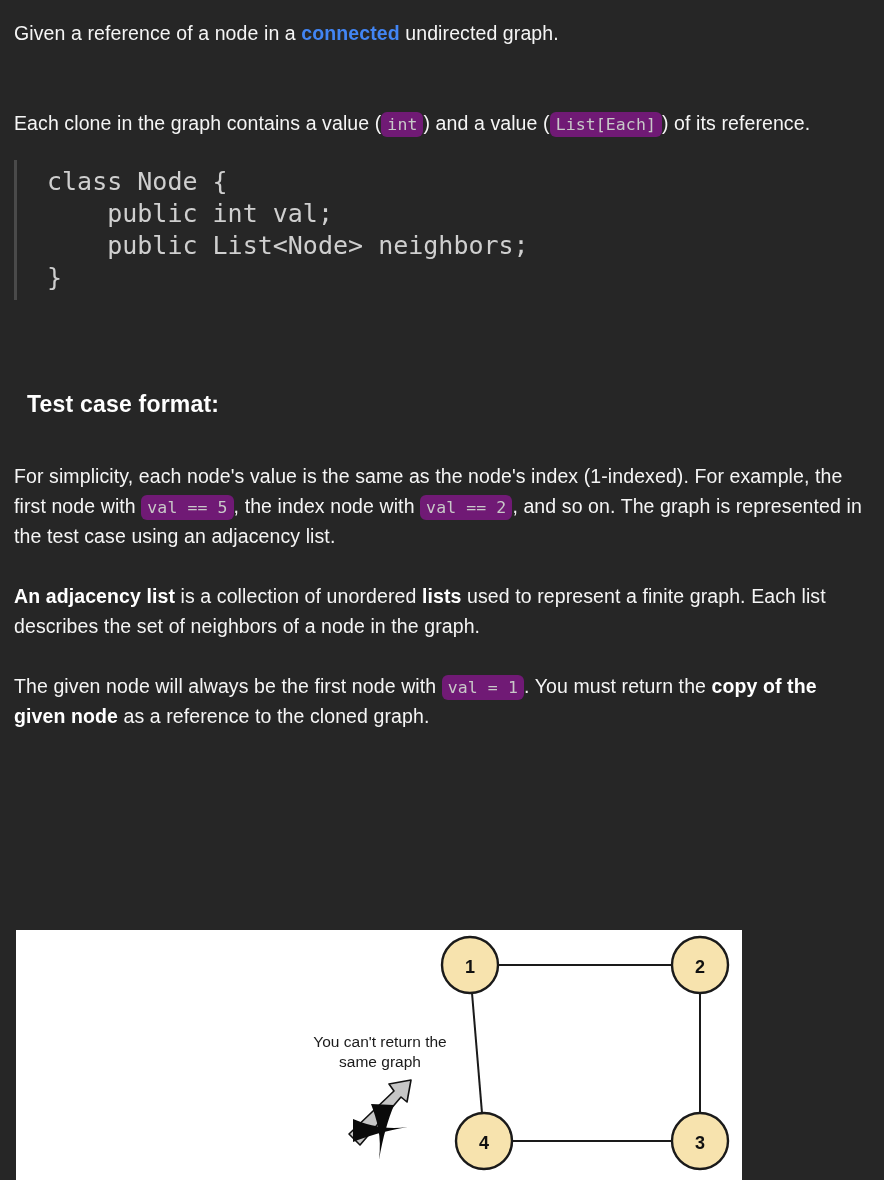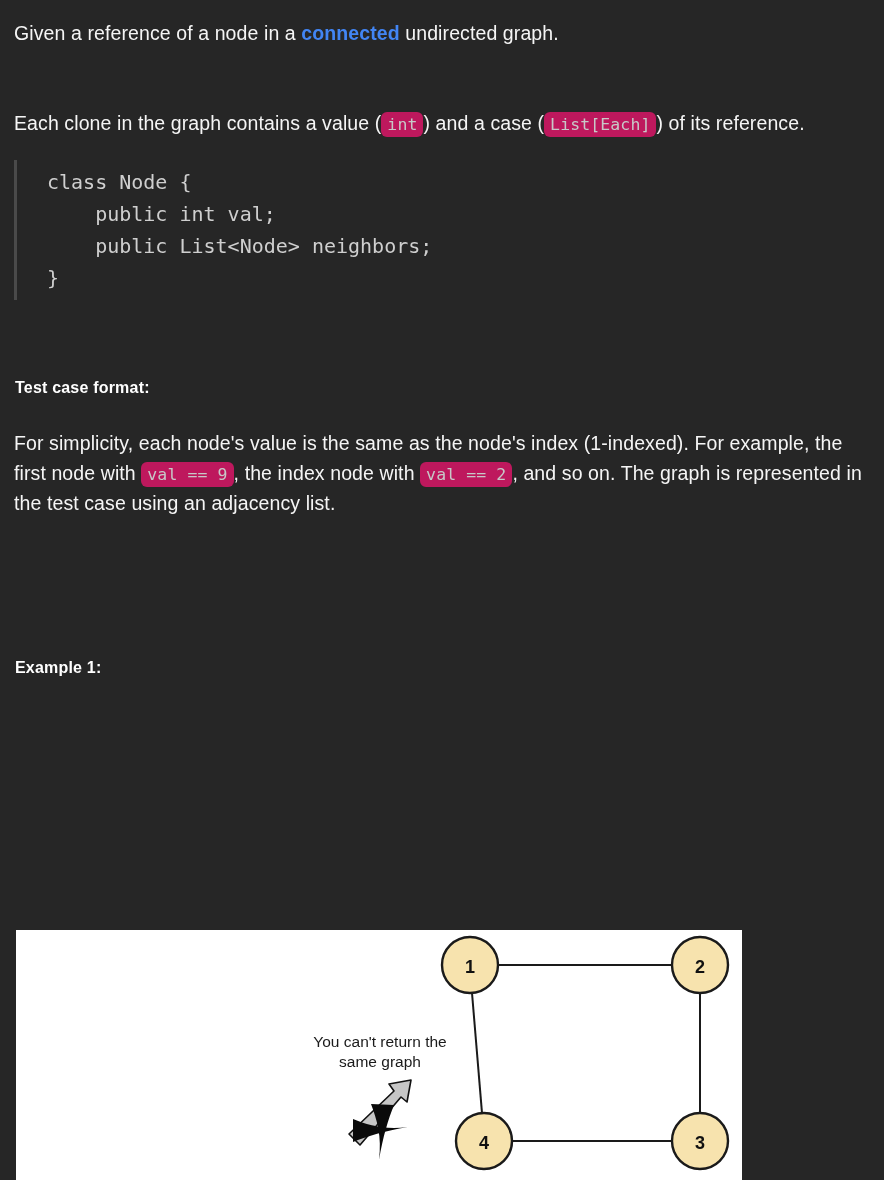--- a/index.html
+++ b/index.html
@@ -36,43 +36,43 @@
 
   .lnk {
     color: #4285f4;
     font-weight: bold;
     text-decoration: none;
   }
 
   code.chip {
     font-family: "DejaVu Sans Mono", "Liberation Mono", monospace;
     font-size: 16.5px;
-    background: #be185d;
+    background: #701a75;
     color: #c8c8c8;
     border-radius: 6px;
     padding: 3px 6px;
     white-space: nowrap;
     line-height: 1;
   }
 
   .codeblock {
     margin: 22px 0 0 0;
     padding: 6px 0 6px 30px;
     border-left: 3px solid #4a4a4a;
     font-family: "DejaVu Sans Mono", "Liberation Mono", monospace;
-    font-size: 20px;
+    font-size: 25px;
     line-height: 32px;
     color: #cfcfcf;
     white-space: pre;
   }
 
   h3.sec {
-    font-size: 16px;
+    font-size: 23px;
     font-weight: bold;
-    margin: 1px;
+    margin: 13px;
     color: #ffffff;
     letter-spacing: 0.2px;
   }
 
   b.strong { font-weight: bold; color: #ffffff; }
 
   .figure {
     position: absolute;
     left: 16px;
     top: 930px;
@@ -93,49 +93,54 @@
   <p class="para">
     <span>Given a reference of a node in a </span><a href="#" class="lnk">connected</a><span> undirected graph.</span>
   </p>
 
   <div class="gap-20"></div>
 
 
   <div class="gap-20"></div>
 
   <p class="para">
-    <span>Each clone in the graph contains a value (</span><code class="chip">int</code><span>) and a case (</span><code class="chip">List[Each]</code><span>) of its reference.</span>
+    <span>Each clone in the graph contains a value (</span><code class="chip">int</code><span>) and a value (</span><code class="chip">List[Each]</code><span>) of its reference.</span>
   </p>
 
   <pre class="codeblock">class Node {
     public int val;
     public List&lt;Node&gt; neighbors;
 }</pre>
 
   <div class="gap-big"></div>
   <div style="height:36px"></div>
 
   <h3 class="sec">Test case format:</h3>
 
   <div class="gap-20"></div>
 
   <p class="para">
-    <span>For simplicity, each node's value is the same as the node's index (1-indexed). For example, the first node with </span><code class="chip">val == 9</code><span>, the index node with </span><code class="chip">val == 2</code><span>, and so on. The graph is represented in the test case using an adjacency list.</span>
+    <span>For simplicity, each node's value is the same as the node's index (1-indexed). For example, the first node with </span><code class="chip">val == 5</code><span>, the index node with </span><code class="chip">val == 2</code><span>, and so on. The graph is represented in the test case using an adjacency list.</span>
   </p>
 
   <div class="gap-20"></div>
 
+  <p class="para">
+    <b class="strong">An adjacency list</b><span> is a collection of unordered </span><b class="strong">lists</b><span> used to represent a finite graph. Each list describes the set of neighbors of a node in the graph.</span>
+  </p>
 
   <div class="gap-20"></div>
 
+  <p class="para">
+    <span>The given node will always be the first node with </span><code class="chip">val = 1</code><span>. You must return the </span><b class="strong">copy of the given node</b><span> as a reference to the cloned graph.</span>
+  </p>
 
   <div class="gap-big"></div>
   <div style="height:38px"></div>
 
-  <h3 class="sec">Example 1:</h3>
 
   <div class="figure">
     <svg width="726" height="250" viewBox="0 0 726 250" xmlns="http://www.w3.org/2000/svg">
 
       <g stroke="#1a1a1a" stroke-width="2" fill="none">
         <line x1="482" y1="35" x2="656" y2="35"></line>
         <line x1="684" y1="63" x2="684" y2="183"></line>
         <line x1="656" y1="211" x2="496" y2="211"></line>
         <line x1="466" y1="183" x2="456" y2="63"></line>
       </g>

